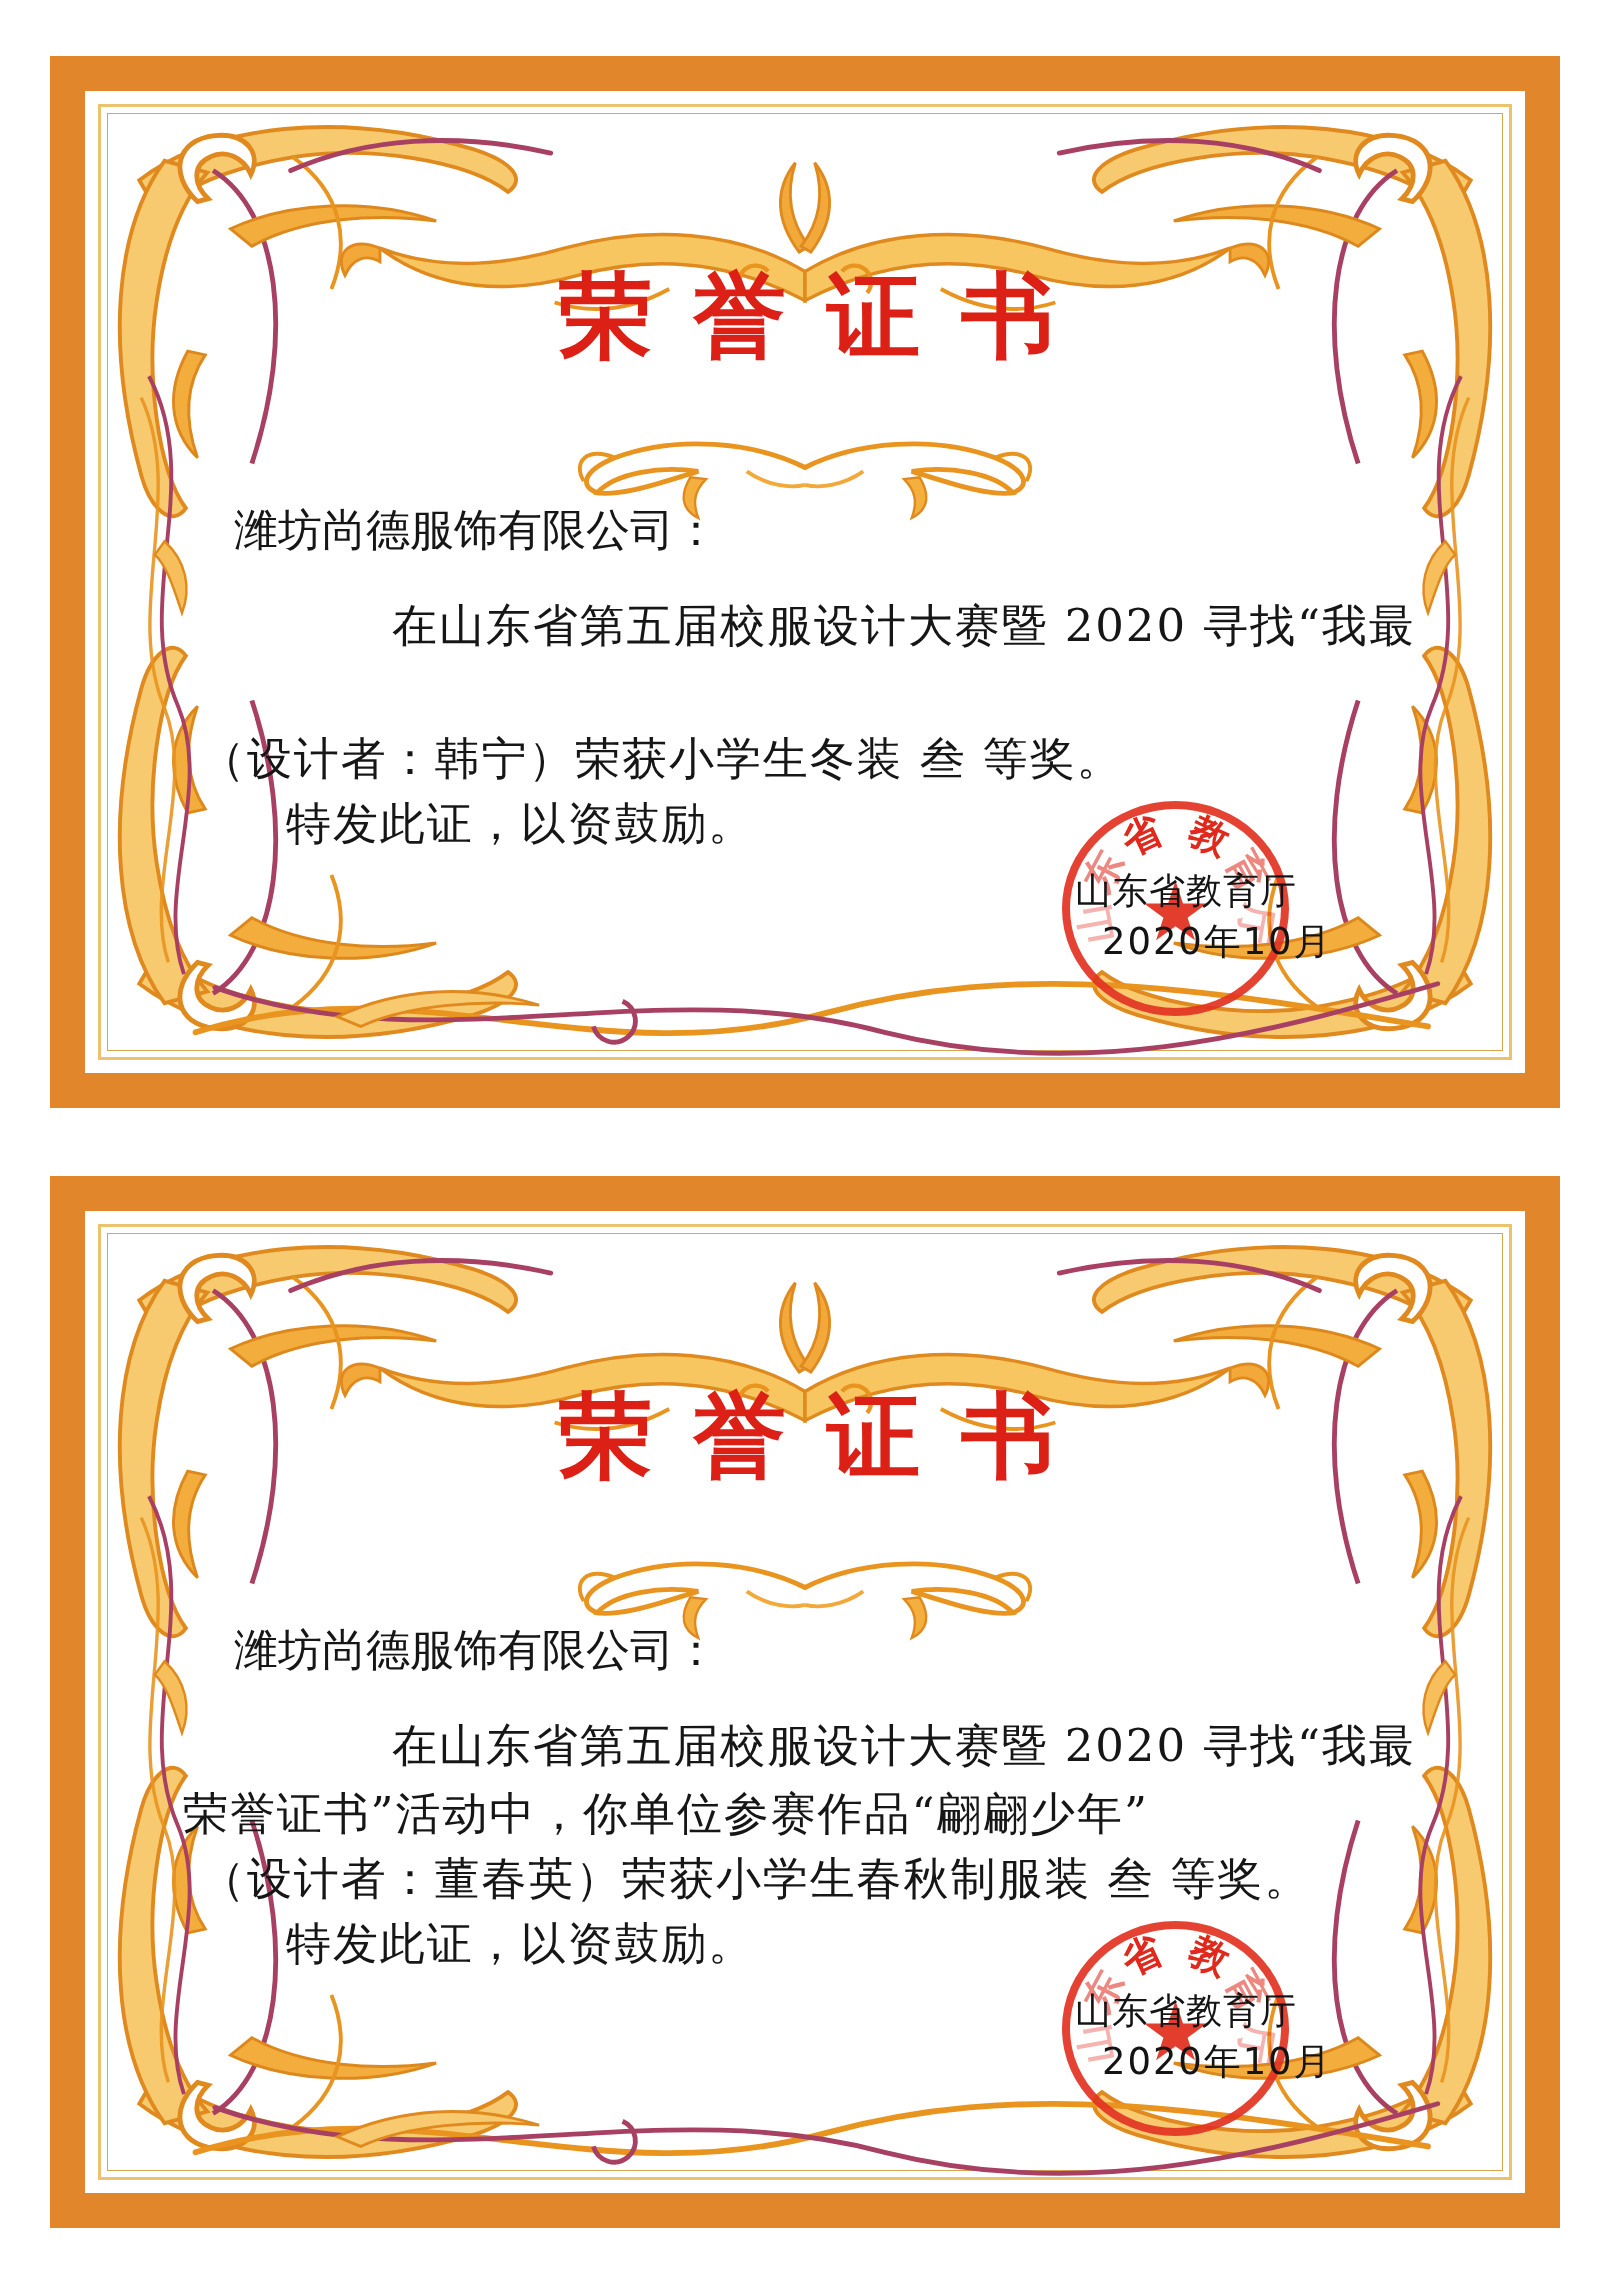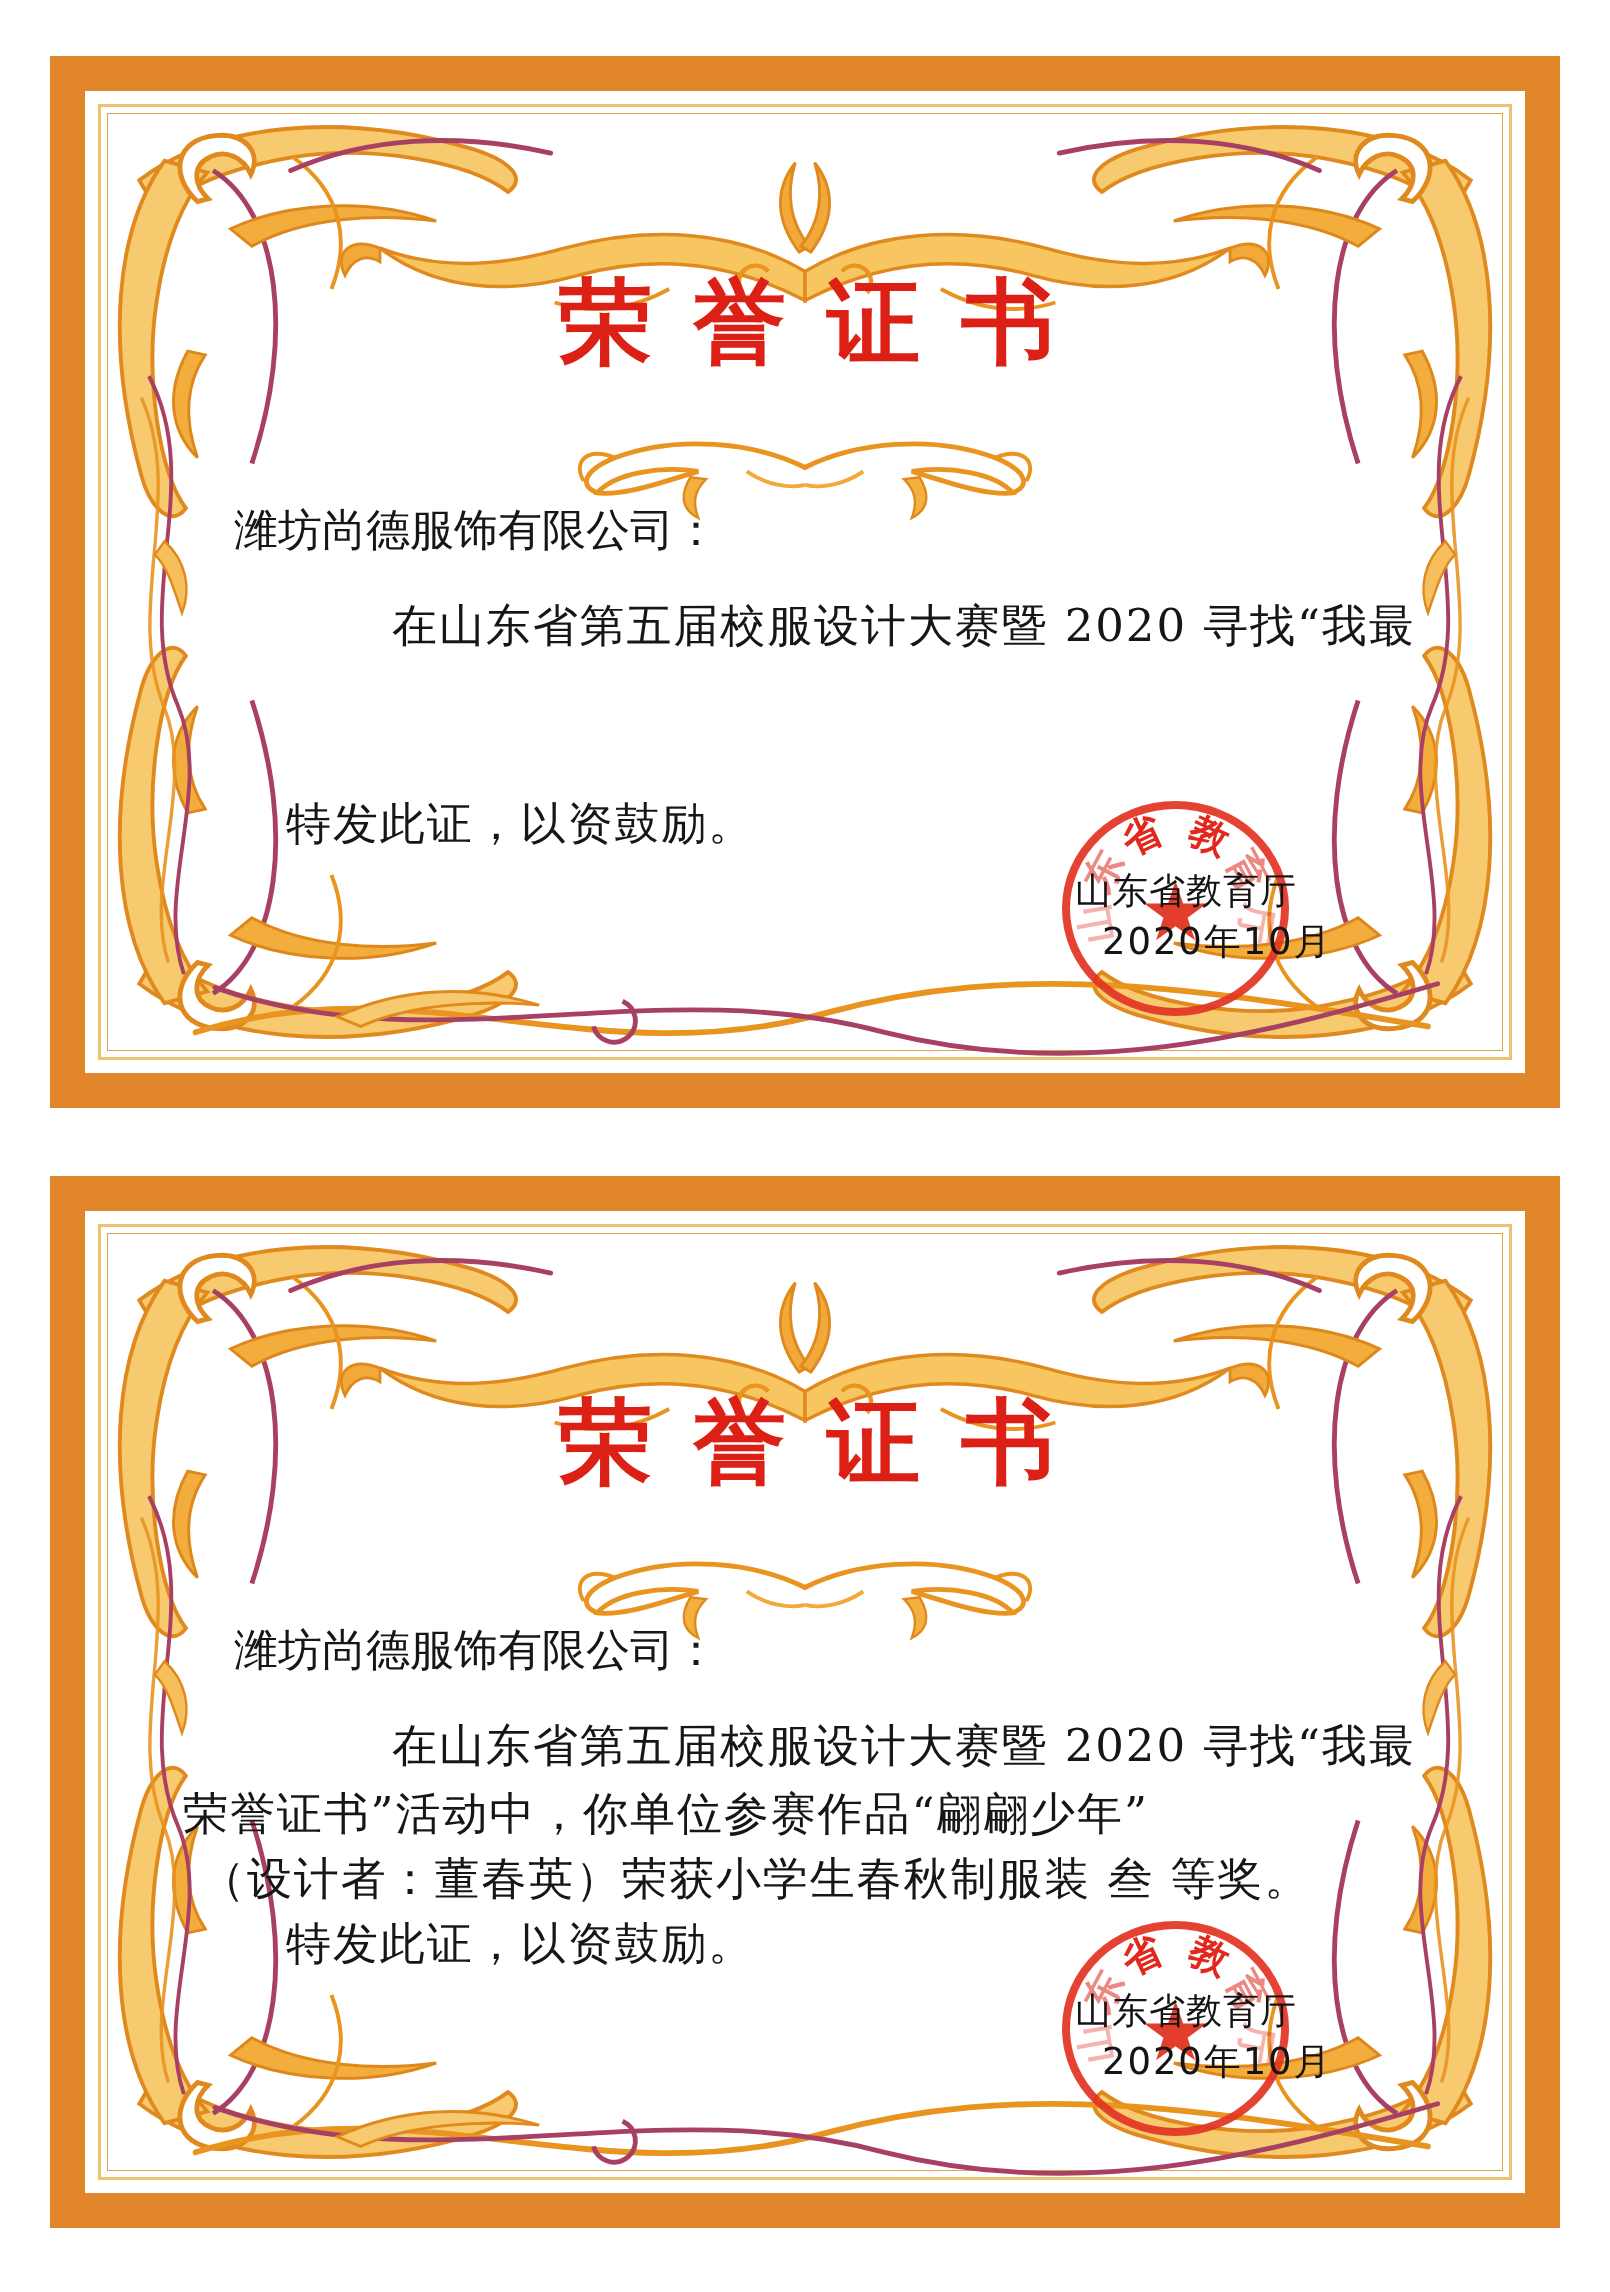--- a/index.html
+++ b/index.html
@@ -10,21 +10,21 @@
   .cert{position:absolute;left:50px;width:1510px;height:1052px;background:#fff;}
   .cert.c1{top:56px;}
   .cert.c2{top:1176px;}
   .band{position:absolute;inset:0;border:35px solid #E2862C;}
   .goldframe{
     position:absolute;inset:48px;border:3.9px solid #EBC36E;
     outline:1.9px solid #D9A54F;outline-offset:-10.7px;
   }
   .deco{position:absolute;inset:0;width:100%;height:100%;z-index:1;}
   .title{
-    position:absolute;left:0;right:0;top:215px;text-align:center;z-index:2;
+    position:absolute;left:0;right:0;top:209px;text-align:center;z-index:2;
     font-family:"DejaVu Serif",serif;font-weight:700;font-size:93px;line-height:1.1;
     color:#DC2015;letter-spacing:41px;padding-left:44px;
   }
   .addressee{
     position:absolute;left:184px;top:448px;z-index:2;
     font-family:"DejaVu Sans",sans-serif;font-size:44px;line-height:1.2;color:#161616;
   }
   .bline{
     position:absolute;z-index:2;font-family:"DejaVu Serif",serif;
     font-size:45px;line-height:1.2;color:#161616;letter-spacing:1.9px;white-space:nowrap;
@@ -108,20 +108,21 @@
     <use href="#topOrn" transform="translate(778,196)"></use>
     <use href="#divOrn" transform="translate(778,420)"></use>
     <use href="#bottomWave"></use>
     <use href="#sideVine"></use>
     <use href="#sideVine" transform="translate(1556,0) scale(-1,1)"></use>
   </svg>
 
   <div class="title">荣誉证书</div>
   <div class="addressee">潍坊尚德服饰有限公司：</div>
   <div class="bline b1">在山东省第五届校服设计大赛暨 2020 寻找“我最</div>
+  <div class="bline b3">（设计者：韩宁）荣获小学生冬装 叁 等奖。</div>
   <div class="bline b4">特发此证，以资鼓励。</div>
 
   <div class="seal">
     <div class="seal-ring"></div>
     <span class="arcch" style="left:11.6px;top:101px;transform:rotate(-100deg);opacity:.35">山</span>
     <span class="arcch" style="left:20.4px;top:49px;transform:rotate(-62deg);opacity:.55">东</span>
     <span class="arcch" style="left:58px;top:12.6px;transform:rotate(-25deg)">省</span>
     <span class="arcch" style="left:126px;top:12.6px;transform:rotate(25deg)">教</span>
     <span class="arcch" style="left:164px;top:49px;transform:rotate(62deg);opacity:.55">育</span>
     <span class="arcch" style="left:173px;top:101px;transform:rotate(100deg);opacity:.35">厅</span>

